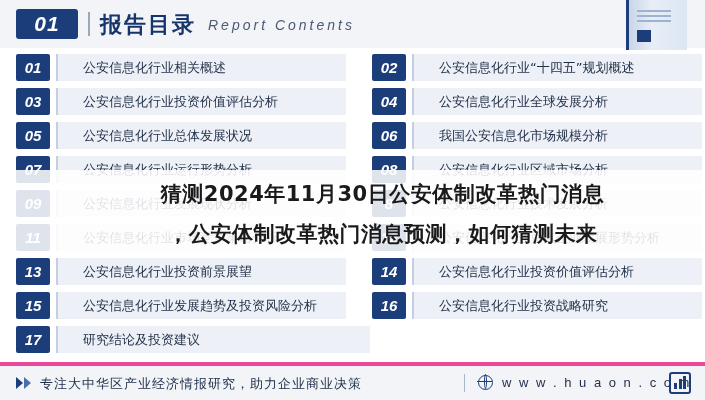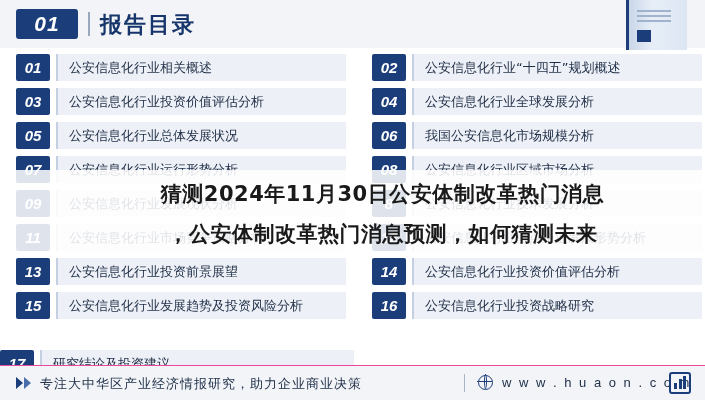--- a/index.html
+++ b/index.html
@@ -123,29 +123,29 @@
     flex: 0 0 auto;
   }
   .txtbox {
     margin-left: 6px;
     height: 27px;
     flex: 1 1 auto;
     background: #edf1f7;
     border-left: 2px solid #c4d0e2;
     display: flex;
     align-items: center;
-    padding-left: 11px;
+    padding-left: 25px;
     box-sizing: border-box;
     font-size: 13px;
     color: #1f2d45;
     font-family: "DejaVu Sans", "Liberation Sans", sans-serif;
     white-space: nowrap;
     overflow: hidden;
   }
-  .item.full { left: 0; width: 674px; margin-top: 24px; }
+  .item.full { left: 16px; width: 674px; }
   .item.full .txtbox { flex: 0 0 314px; }
 
   
   .overlay {
     position: absolute;
     left: 0; top: 170px;
     width: 705px;
     height: 88px;
     background: rgba(255,255,255,0.86);
     display: flex;
@@ -164,21 +164,21 @@
     white-space: nowrap;
   }
 
   
   .footer {
     position: absolute;
     left: 0; bottom: 0;
     width: 705px;
     height: 34px;
     background: #f2f4f7;
-    border-top: 1px solid #ec4899;
+    border-top: 4px solid #ec4899;
   }
   .ft-icon {
     position: absolute;
     left: 16px; top: 9px;
     width: 16px; height: 16px;
   }
   .ft-icon .tri {
     position: absolute;
     left: 0; top: 2px;
     width: 0; height: 0;
@@ -259,20 +259,21 @@
 </style>
 </head>
 <body>
 
 <div class="page">
 
   <div class="header">
     <div class="hdr-badge">01</div>
     <div class="hdr-divider"></div>
     <div class="hdr-title-cn">报告目录</div>
+    <div class="hdr-title-en">Report  Contents</div>
     <div class="hdr-book">
       <div class="bk-line" style="top:10px;"></div>
       <div class="bk-line" style="top:15px;"></div>
       <div class="bk-line" style="top:20px;"></div>
       <div class="bk-sq"></div>
     </div>
   </div>
 
   <div class="toc">
 

